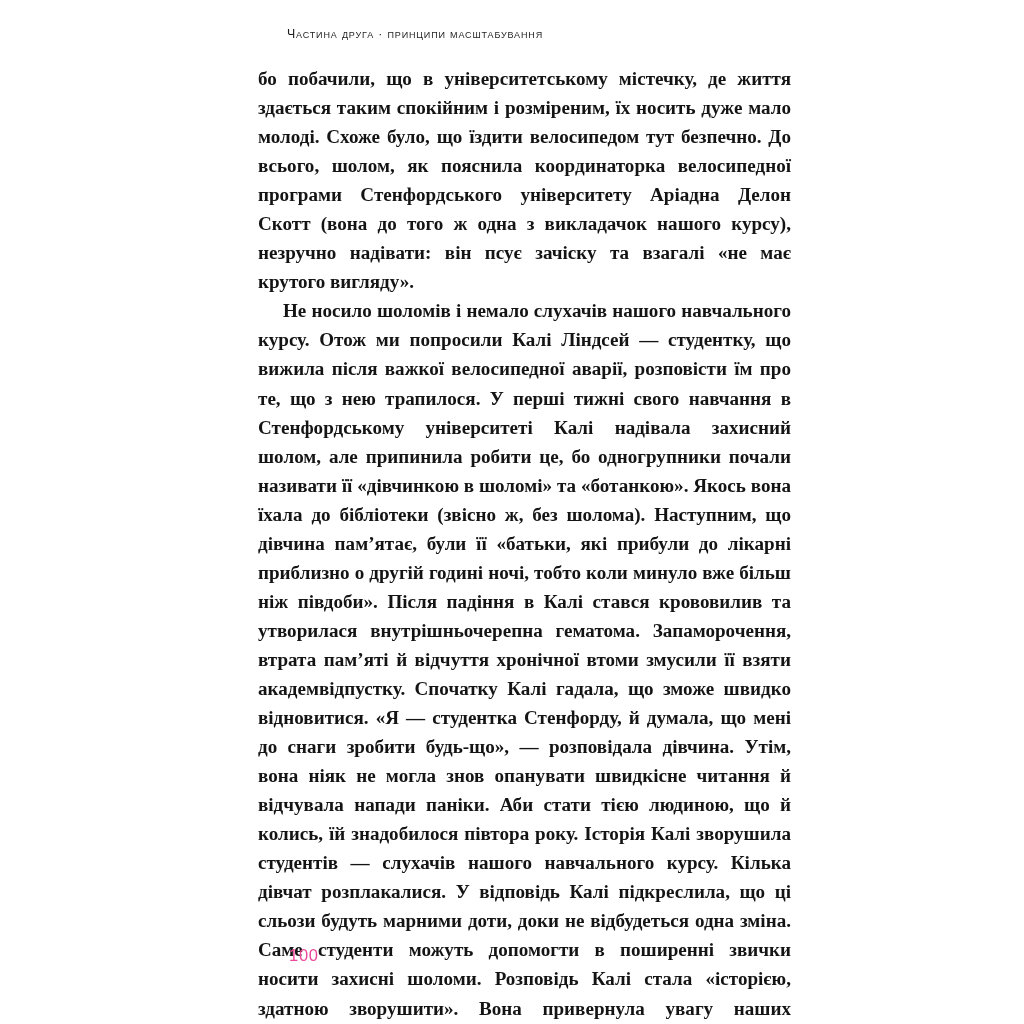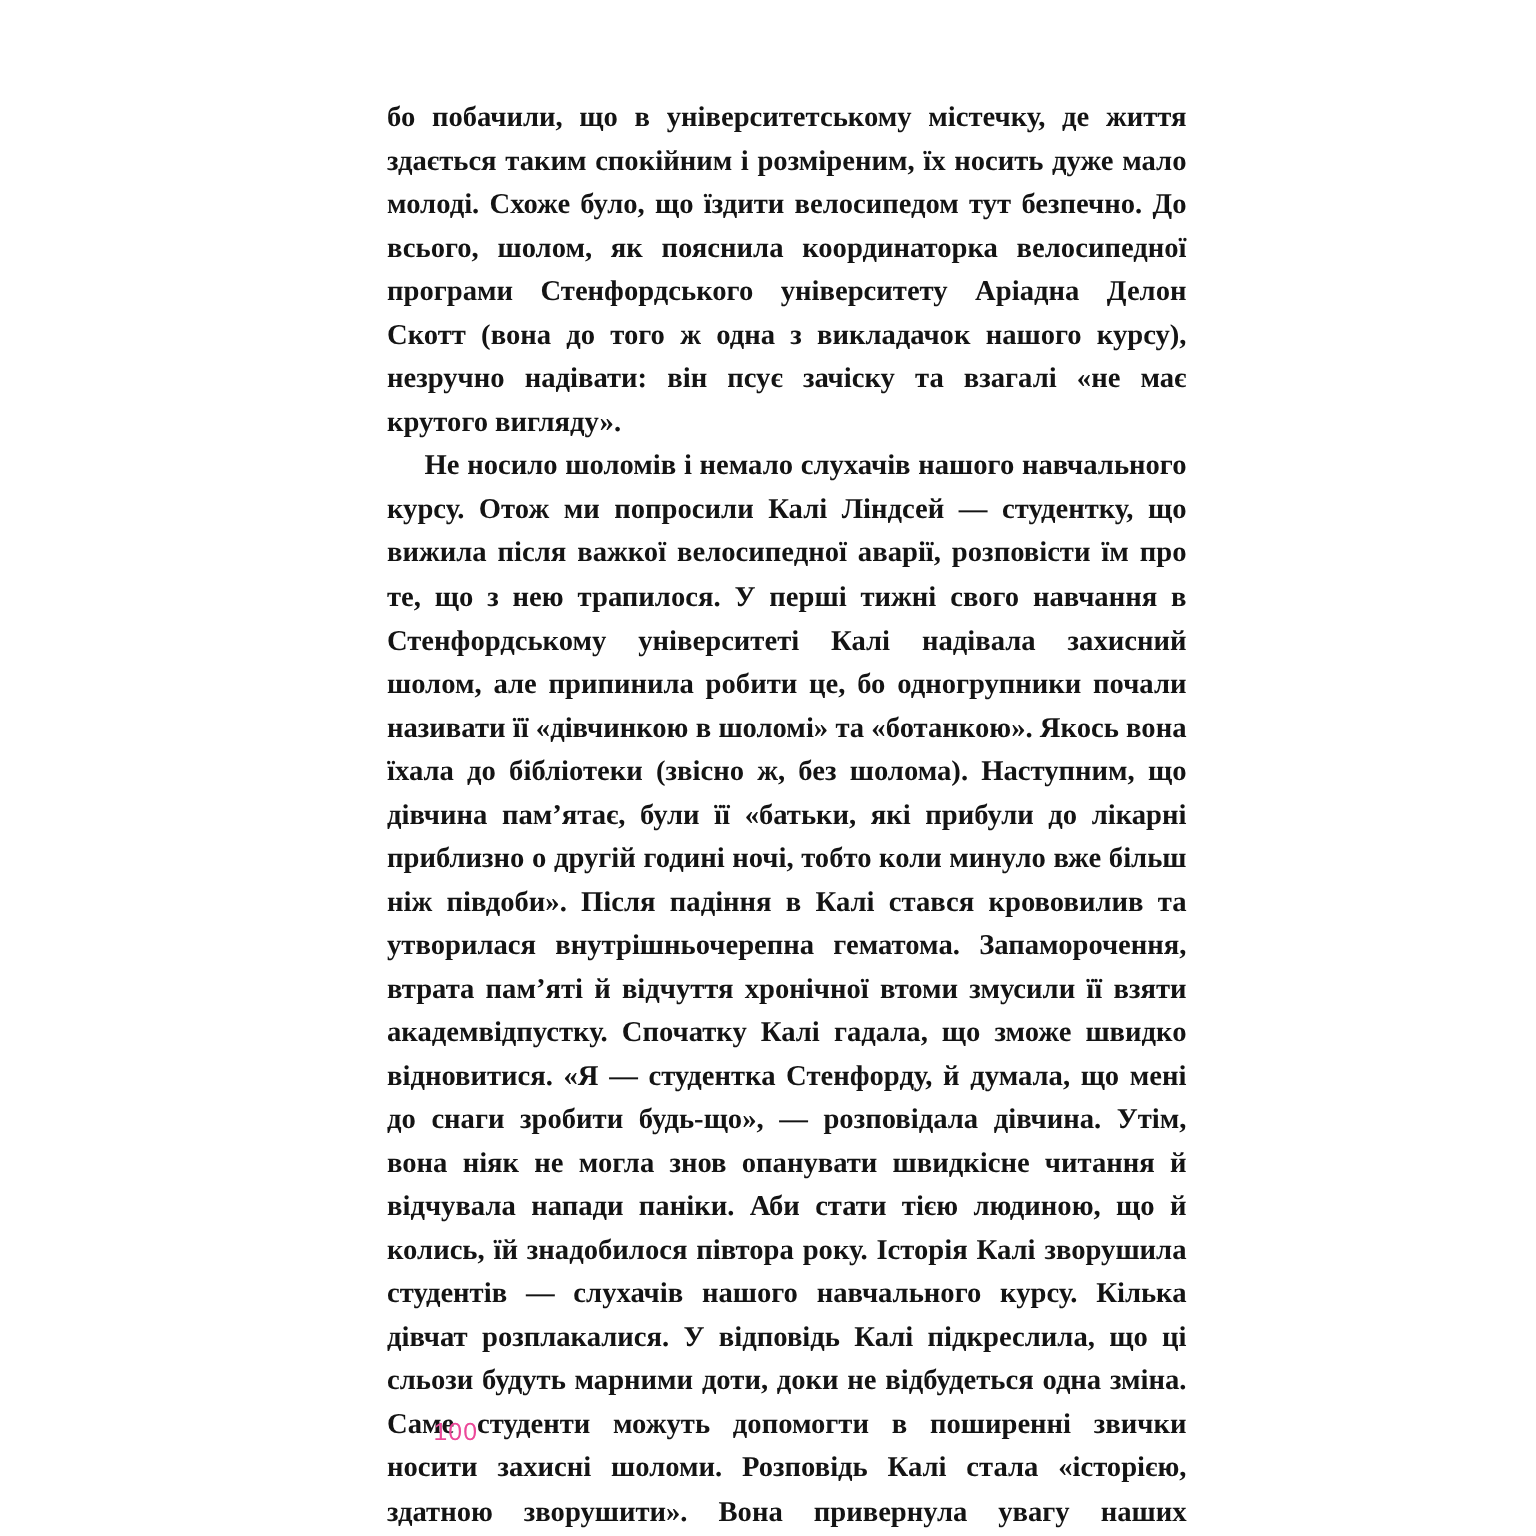--- a/index.html
+++ b/index.html
@@ -69,20 +69,21 @@
     font-size: 16.5px;
     letter-spacing: 0.7px;
     color: #ec4899;
   }
 </style>
 </head>
 <body>
 
 <div class="page">
 
+  <div class="running-head">Частина друга · Принципи масштабування</div>
 
   <div class="textblock">
 
     <p class="body">бо побачили, що в університетському містечку, де життя здається таким спокійним і розміреним, їх носить дуже мало молоді. Схоже було, що їздити велосипедом тут безпечно. До всього, шолом, як пояснила координаторка велосипедної програми Стенфордського університету Аріадна Делон Скотт (вона до того ж одна з викладачок нашого курсу), незручно надівати: він псує зачіску та взагалі «не має крутого вигляду».</p>
 
     <p class="body indent">Не носило шоломів і немало слухачів нашого навчального кур­су. Отож ми попросили Калі Ліндсей — студентку, що вижила після важкої велосипедної аварії, розповісти їм про те, що з нею трапилося. У перші тижні свого навчання в Стенфордському університеті Калі надівала захисний шолом, але припинила робити це, бо одногрупники почали називати її «дівчинкою в шоломі» та «ботанкою». Якось вона їхала до бібліотеки (звісно ж, без шолома). Наступним, що дівчина пам’ятає, були її «батьки, які прибули до лікарні приблизно о другій годині ночі, тобто коли минуло вже більш ніж півдоби». Після падіння в Калі стався крововилив та утворилася внутрішньочерепна гематома. Запаморочення, втрата пам’яті й відчуття хронічної втоми змусили її взяти академвідпустку. Спочатку Калі гадала, що зможе швидко відновитися. «Я — студентка Стенфорду, й думала, що мені до снаги зробити будь-що», — розповідала дівчина. Утім, вона ніяк не могла знов опанувати швидкісне читання й відчувала напади паніки. Аби стати тією людиною, що й колись, їй знадобилося півтора року. Історія Калі зворушила студентів — слухачів нашого навчального курсу. Кілька дівчат розплакалися. У відповідь Калі підкреслила, що ці сльози будуть марними доти, доки не відбудеться одна зміна. Саме студенти можуть допомогти в поширенні звички носити захисні шоломи. Розповідь Калі стала «історією, здатною зворушити». Вона привернула увагу наших слухачів, породила енергію емоцій і відчуття причетності до розвитку подій. Багато хто після цього придбав шоломи й почав їх носити.</p>
 
   </div>
 
   <div class="folio">100</div>

